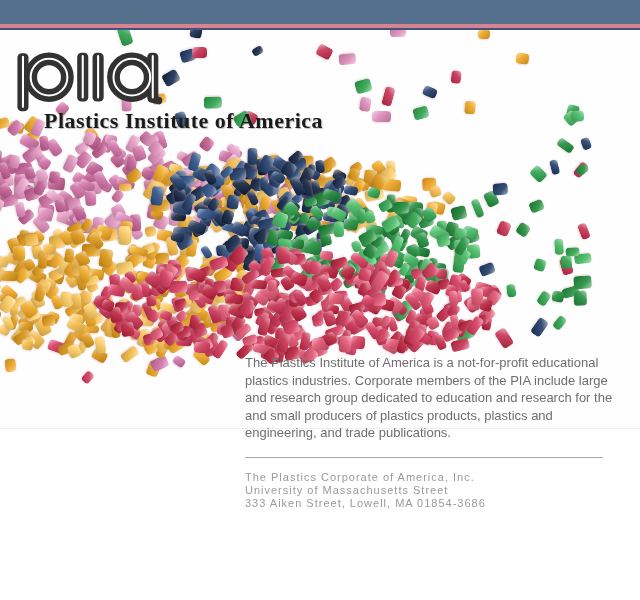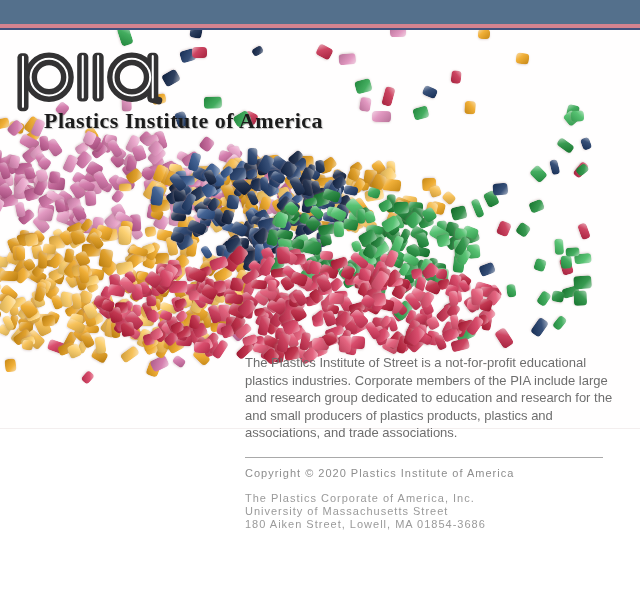--- a/index.html
+++ b/index.html
@@ -1240,29 +1240,28 @@
         <rect x="97.3" y="15" width="2.4" height="51" rx="1.2"></rect>
         <rect x="161.3" y="15" width="2.4" height="51" rx="1.2"></rect>
       </g>
     </svg>
     <div class="tagline">Plastics Institute of America</div>
   </div>
 </div>
 
 <div class="content">
   <div>
-    <div class="about-line">The Plastics Institute of Street is a not-for-profit educational</div>
+    <div class="about-line">The Plastics Institute of America is a not-for-profit educational</div>
     <div class="about-line">plastics industries. Corporate members of the PIA include large</div>
     <div class="about-line">and research group dedicated to education and research for the</div>
     <div class="about-line">and small producers of plastics products, plastics and</div>
-    <div class="about-line">associations, and trade associations.</div>
+    <div class="about-line">engineering, and trade publications.</div>
   </div>
 
   <hr class="divider">
 
-  <div class="copyright">Copyright © 2020 Plastics Institute of America</div>
 
   <div class="address">
     <div class="address-line">The Plastics Corporate of America, Inc.</div>
     <div class="address-line">University of Massachusetts Street</div>
-    <div class="address-line">180 Aiken Street, Lowell, MA 01854-3686</div>
+    <div class="address-line">333 Aiken Street, Lowell, MA 01854-3686</div>
   </div>
 </div>
 
 </body></html>

